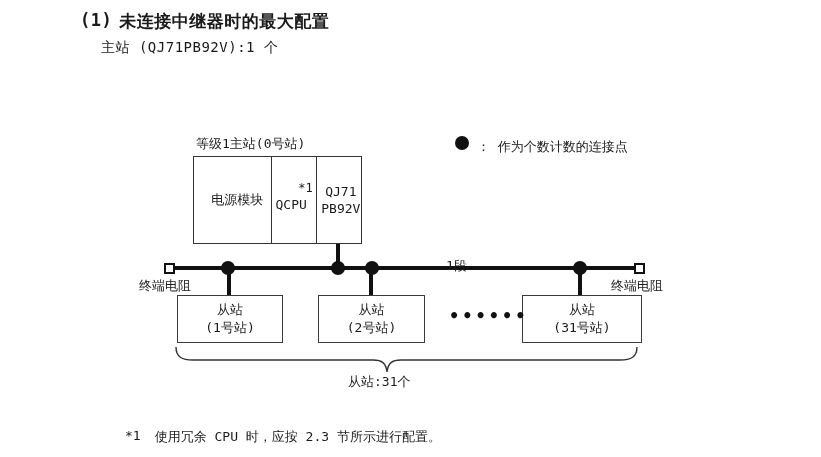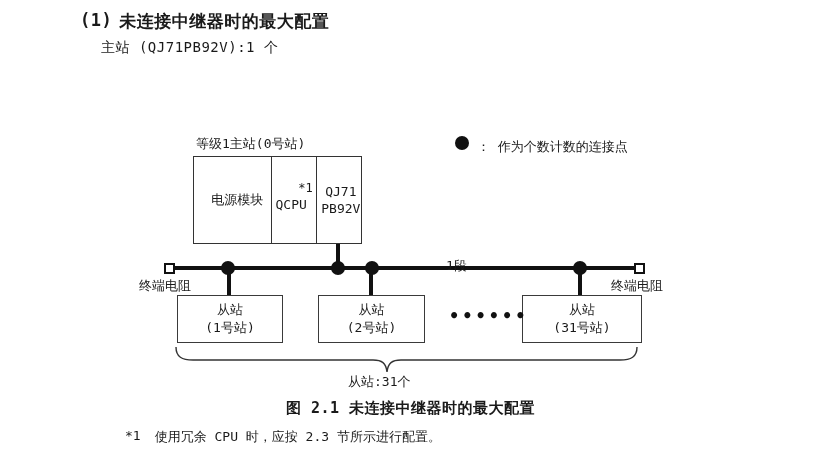--- a/index.html
+++ b/index.html
@@ -100,19 +100,18 @@
     <span>(31号站)</span>
   </div>
 
   <div class="abs ellipsis">••••••</div>
 
   <svg class="abs brace" width="463" height="28" viewBox="0 0 463 28">
     <path d="M1,1 C1,11 7,14 18,14 L198,14 C207,14 211,17 212,26 C213,17 217,14 226,14 L445,14 C456,14 462,11 462,1" fill="none" stroke="#333" stroke-width="1.4"></path>
   </svg>
   <div class="abs brace-label">从站:31个</div>
 
-  <div class="abs caption">图 2.1 未连接中继器时的最大配置</div>
   <div class="abs footnote">
     <span>*1</span>
     <span>使用冗余 CPU 时，应按 2.3 节所示进行配置。</span>
   </div>
 
 </div>
 
 </body></html>

